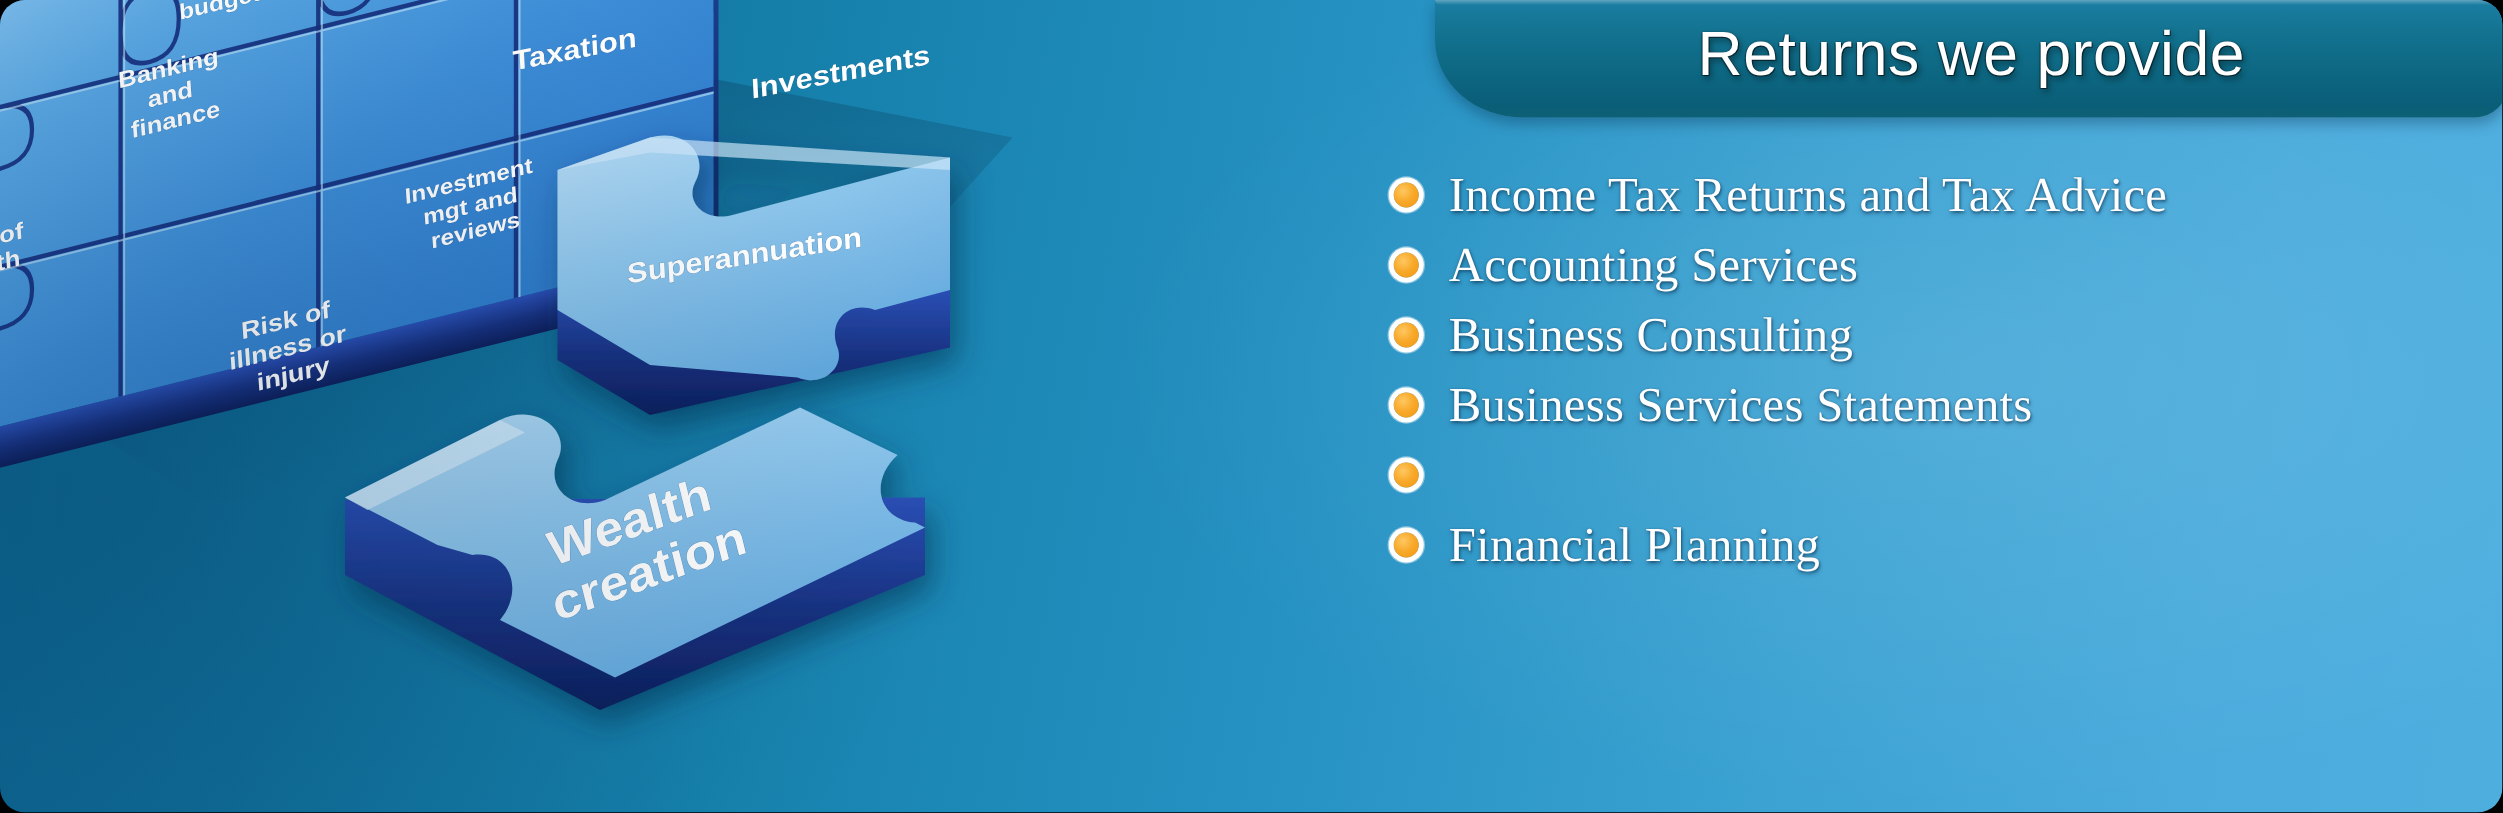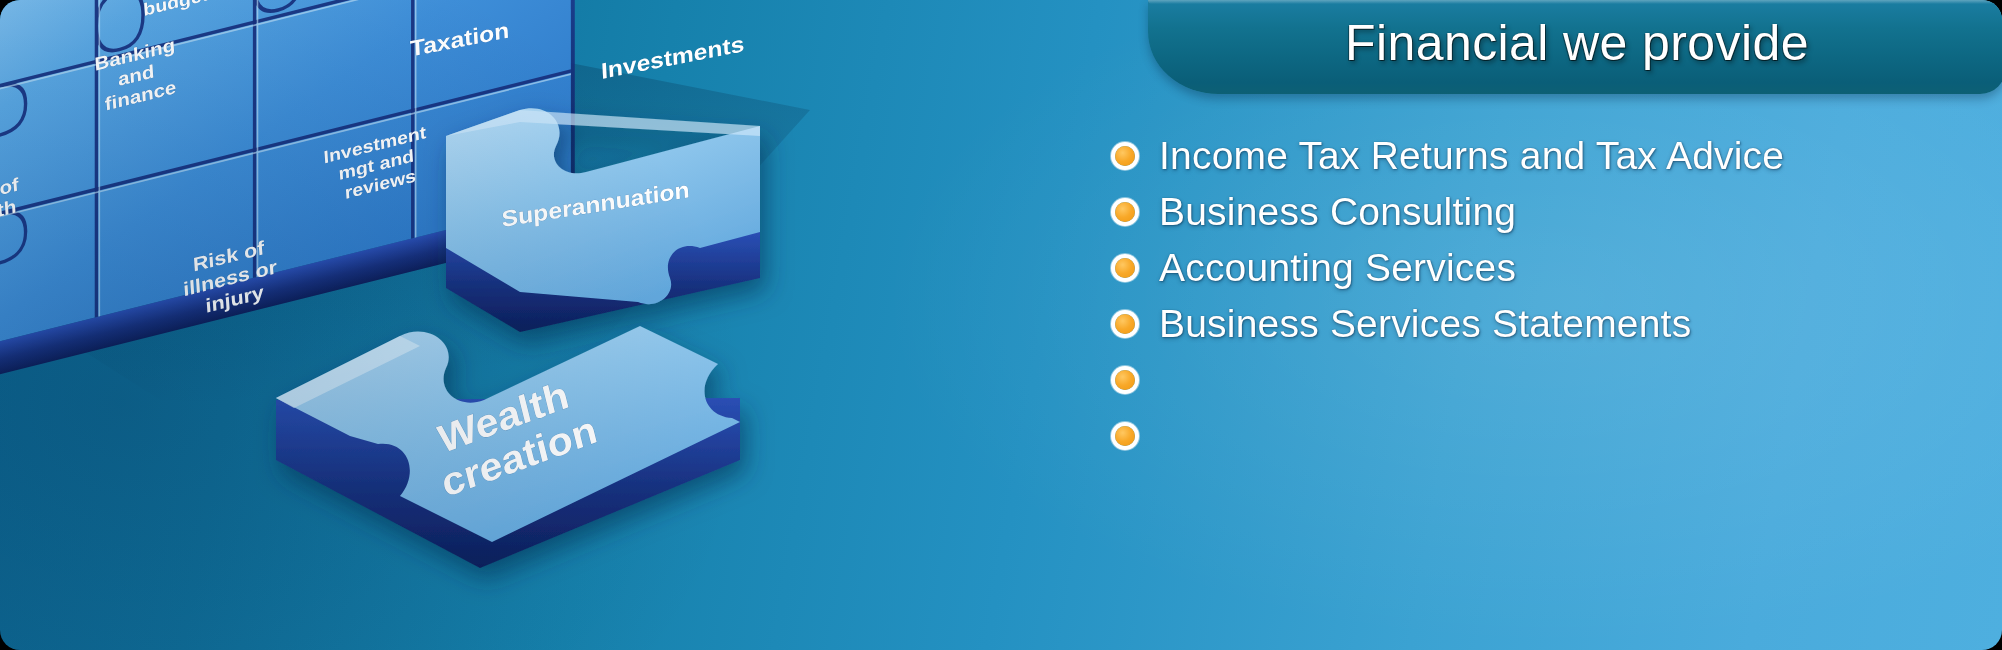--- a/index.html
+++ b/index.html
@@ -83,20 +83,21 @@
   }
 
   
   #services-list {
     position: absolute;
     top: 128px;
     left: 1108px;
     list-style: none;
     margin: 0;
     padding: 0;
+    font-family: Liberation Serif, serif;
   }
   #services-list li {
     display: flex;
     align-items: center;
     height: 56px;
   }
   #services-list .bullet {
     flex: 0 0 auto;
     width: 20px;
     height: 20px;
@@ -324,41 +325,42 @@
           <tspan x="0" dy="0">Wealth</tspan>
           <tspan x="0" dy="46">creation</tspan>
         </text>
       </g>
     </svg>
   </div>
 
   <div class="sheen"></div>
 
   <div id="header-tab">
-    <div id="header-title">Financial we provide</div>
+    <div id="header-title">Returns we provide</div>
   </div>
 
   <ul id="services-list">
     <li>
       <span class="bullet"></span>
       <span class="label">Income Tax Returns and Tax Advice</span>
     </li>
     <li>
       <span class="bullet"></span>
+      <span class="label">Accounting Services</span>
+    </li>
+    <li>
+      <span class="bullet"></span>
       <span class="label">Business Consulting</span>
     </li>
     <li>
       <span class="bullet"></span>
-      <span class="label">Accounting Services</span>
-    </li>
-    <li>
-      <span class="bullet"></span>
       <span class="label">Business Services Statements</span>
     </li>
     <li>
       <span class="bullet"></span>
     </li>
     <li>
       <span class="bullet"></span>
+      <span class="label">Financial Planning</span>
     </li>
   </ul>
 
 </div>
 
 </body></html>

